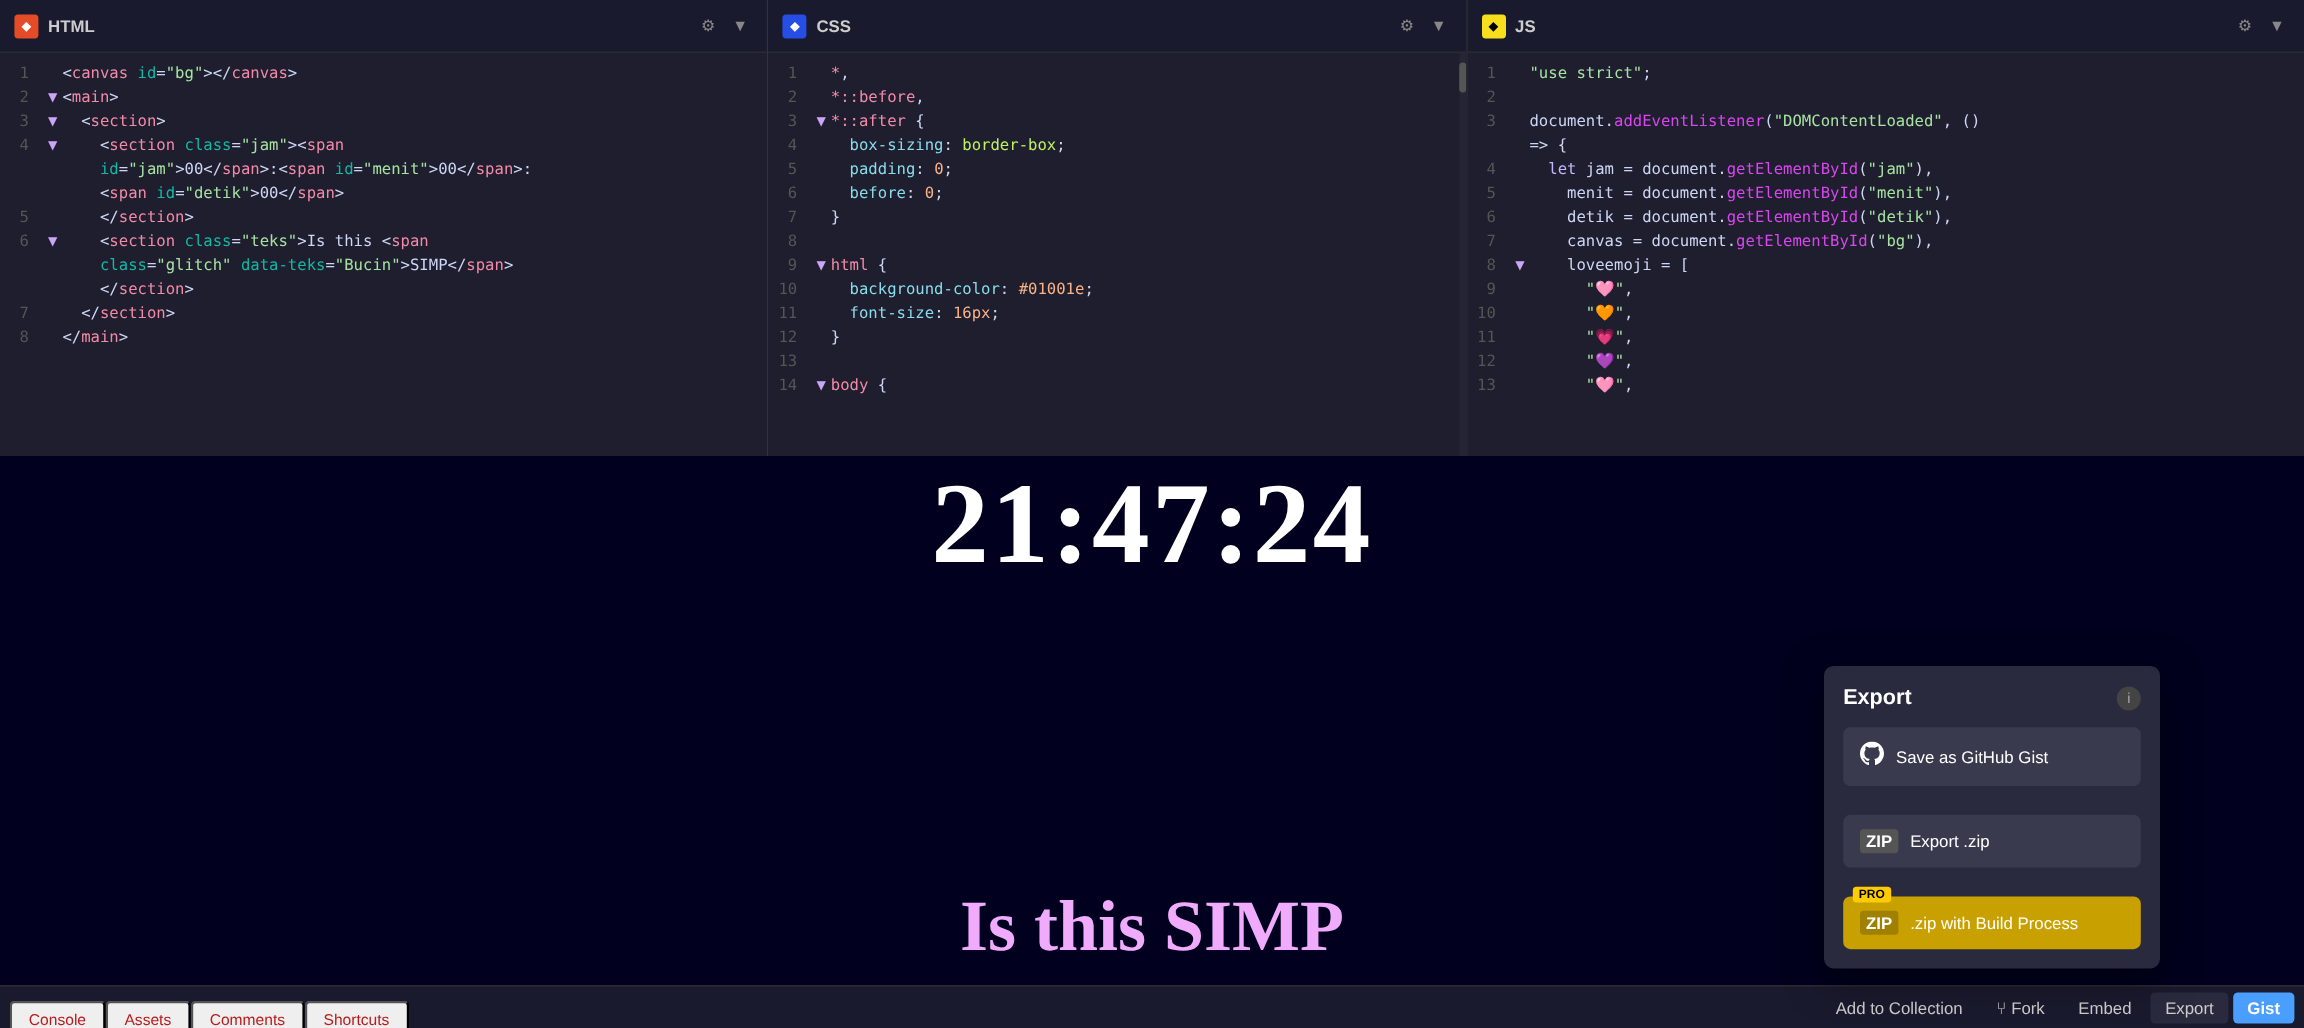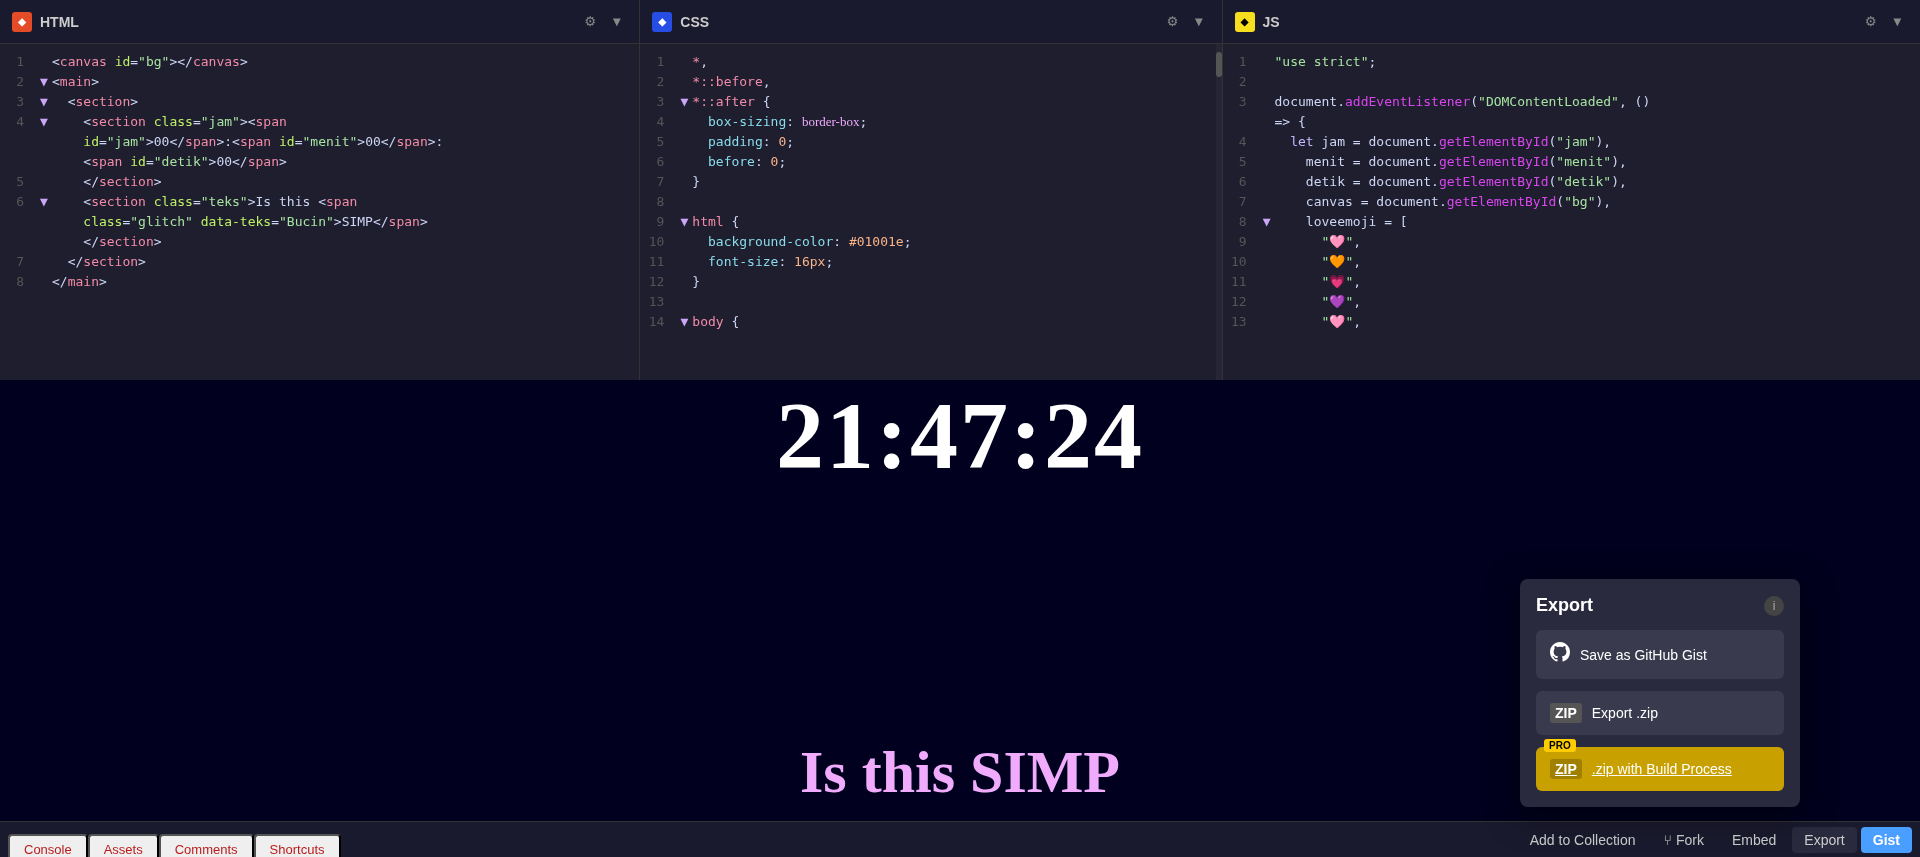--- a/index.html
+++ b/index.html
@@ -110,25 +110,25 @@
 
     .line-code {
       flex: 1;
       padding-right: 8px;
       white-space: pre;
       color: #cdd6f4;
     }
 
     
     .t-tag { color: #f38ba8; }
-    .t-attr { color: #bef264; }
+    .t-attr { color: #14b8a6; }
     .t-str { color: #a6e3a1; }
     .t-punct { color: #cdd6f4; }
     .t-prop { color: #89dceb; }
-    .t-val { color: #f0abfc; font-family: Liberation Serif, serif; }
+    .t-val { color: #bef264; }
     .t-num { color: #fab387; }
     .t-kw { color: #c4b5fd; }
     .t-fn { color: #d946ef; }
     .t-id { color: #cdd6f4; }
 
     .preview-time {
       font-size: 96px;
       font-weight: 900;
       color: #fff;
       letter-spacing: 2px;
@@ -232,21 +232,21 @@
     }
 
     .export-btn {
       display: flex;
       align-items: center;
       gap: 10px;
       padding: 12px 14px;
       background: #3a3a4e;
       border-radius: 6px;
       cursor: pointer;
-      margin-bottom: 12px;
+      margin-bottom: 24px;
       font-family: sans-serif;
       border: none;
       width: 100%;
       color: #fff;
       font-size: 14px;
     }
     .export-btn:last-child { margin-bottom: 0; }
 
     .export-btn.pro {
       background: #c8a000;
@@ -555,21 +555,21 @@
             </svg>
         </span>
         <span>Save as GitHub Gist</span>
       </button>
 
       <button class="export-btn">
         <span style="font-size:14px;background:#555;padding:2px 5px;border-radius:3px;font-family:sans-serif;font-weight:bold;">ZIP</span>
         <span>Export .zip</span>
       </button>
 
-      <button class="export-btn pro" style="position:relative;text-decoration:underline;">
+      <button class="export-btn pro" style="position:relative;">
         <span class="pro-badge">PRO</span>
         <span style="font-size:14px;background:#a08000;padding:2px 5px;border-radius:3px;font-family:sans-serif;font-weight:bold;">ZIP</span>
         <span>.zip with Build Process</span>
       </button>
     </div>
 
     <div class="bottom-bar">
       <button class="bottom-tab">Console</button>
       <button class="bottom-tab">Assets</button>
       <button class="bottom-tab">Comments</button>

